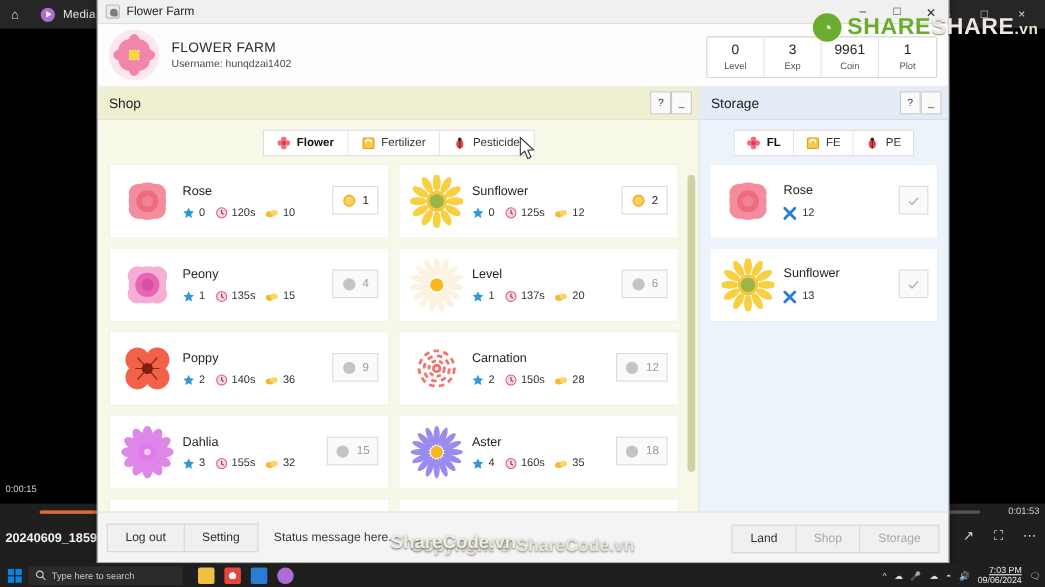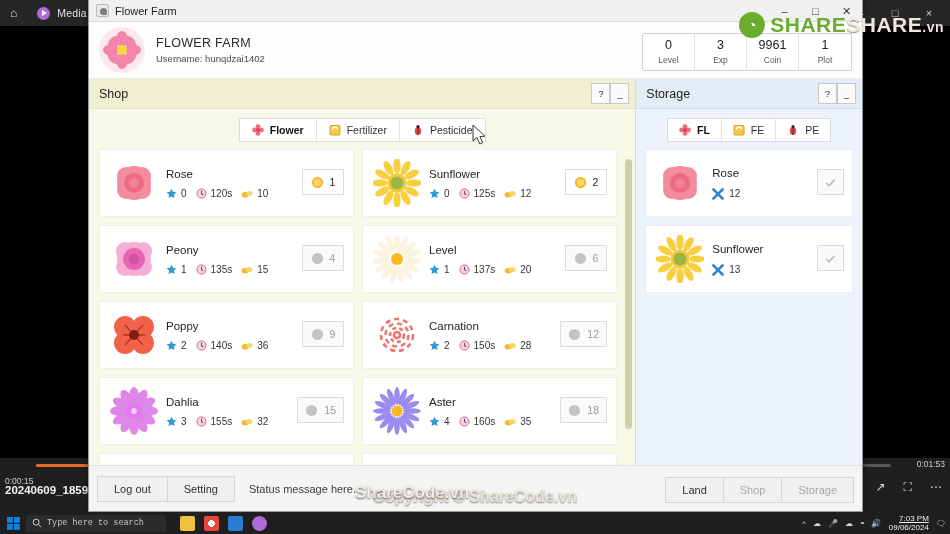--- a/index.html
+++ b/index.html
@@ -40,21 +40,21 @@
   .mp-ctrlbar{
     position:absolute; left:0; top:458px; width:950px; height:52px;
     background:#1f1f1f;
   }
   .mp-seek{
     position:absolute; left:36px; top:464px; width:855px; height:3px;
     background:#555; border-radius:2px;
   }
   .mp-seek-fill{ position:absolute;left:0;top:0;height:3px;width:135px;background:#e86a2a;border-radius:2px;}
   .mp-seek-knob{ position:absolute;left:130px;top:-3.5px;width:10px;height:10px;border-radius:50%;background:#f08a3c;border:1px solid #fff4;}
-  .mp-time-l{ position:absolute; left:5px; top:476px; font-size:8.5px; color:#cfcfcf;}
+  .mp-time-l{ position:absolute; left:5px; top:439px; font-size:8.5px; color:#cfcfcf;}
   .mp-time-r{ position:absolute; right:5px; top:459px; font-size:8.5px; color:#cfcfcf;}
   .mp-filename{
     position:absolute; left:5px; top:484px; font-size:11.5px; color:#f2f2f2; font-weight:bold;
   }
   .mp-rctrls{ position:absolute; right:8px; top:480px; display:flex; gap:18px; align-items:center;
     color:#dcdcdc; font-size:12px;}
 
   
   #gamewindow{
     position:absolute; left:88px; top:0; width:775px; height:512px;
@@ -210,21 +210,21 @@
   
   #taskbar{
     position:absolute; left:0; top:512px; width:950px; height:22px;
     background:#1f1f1f; display:flex; align-items:center; z-index:80;
   }
   .tb-start{ width:26px; display:flex; justify-content:center; }
   .tb-search{
     width:140px; height:17px; background:#2b2b2b; border-radius:2px;
     display:flex; align-items:center; padding-left:6px; gap:5px;
   }
-  .tb-search span{ font-size:8.5px; color:#c8c8c8;font-family:Liberation Mono, monospace;}
+  .tb-search span{ font-size:8.5px; color:#c8c8c8;}
   .tb-icons{ display:flex; align-items:center; gap:9px; margin-left:14px;}
   .tb-ico{ width:15px;height:15px; border-radius:2px; display:flex;align-items:center;justify-content:center;
     font-size:9px; color:#fff;}
   .tb-right{ position:absolute; right:4px; top:0; height:22px; display:flex; align-items:center; gap:7px;}
   .tb-right .tray{ font-size:8px; color:#d6d6d6;}
   .tb-clock{ text-align:right; line-height:1.15; color:#eee;}
   .tb-clock .t{ font-size:8px;text-decoration:underline;}
   .tb-clock .d{ font-size:8px;}
   .thumbstrip{
     position:absolute; left:196px; top:512px; width:120px; height:22px; z-index:79;

